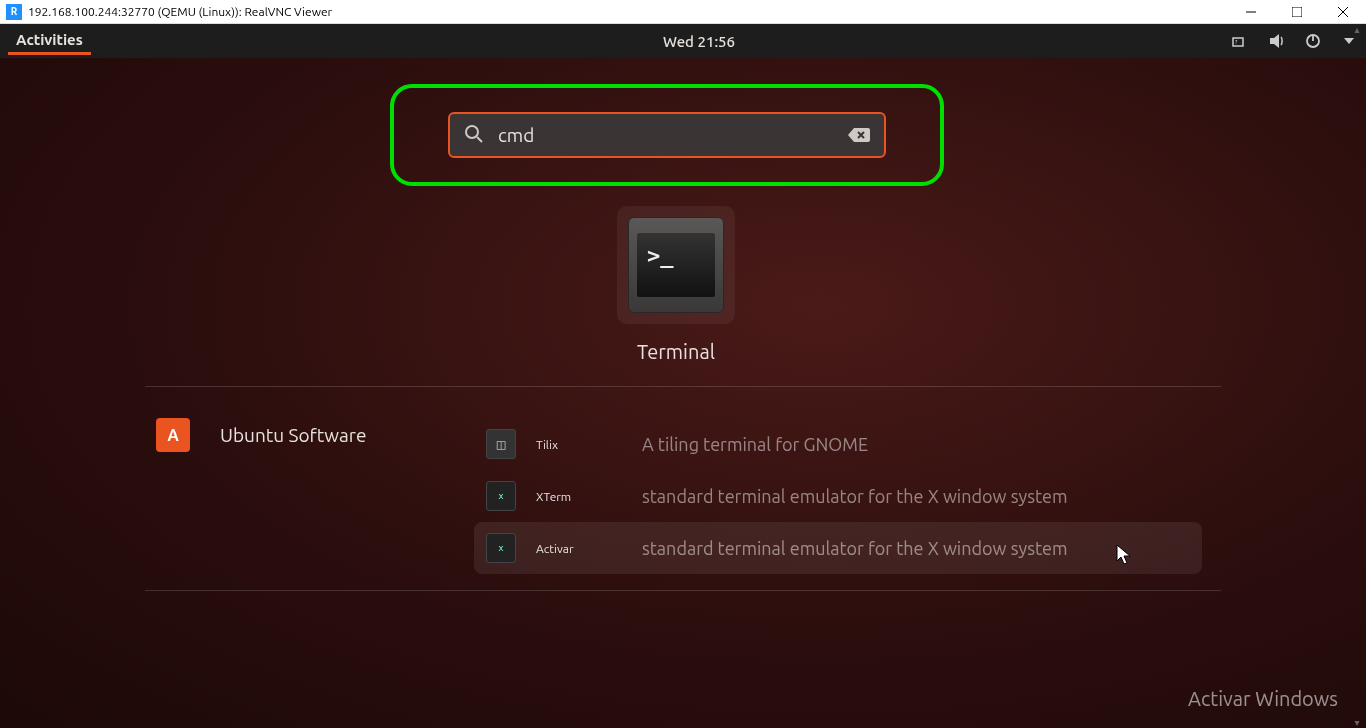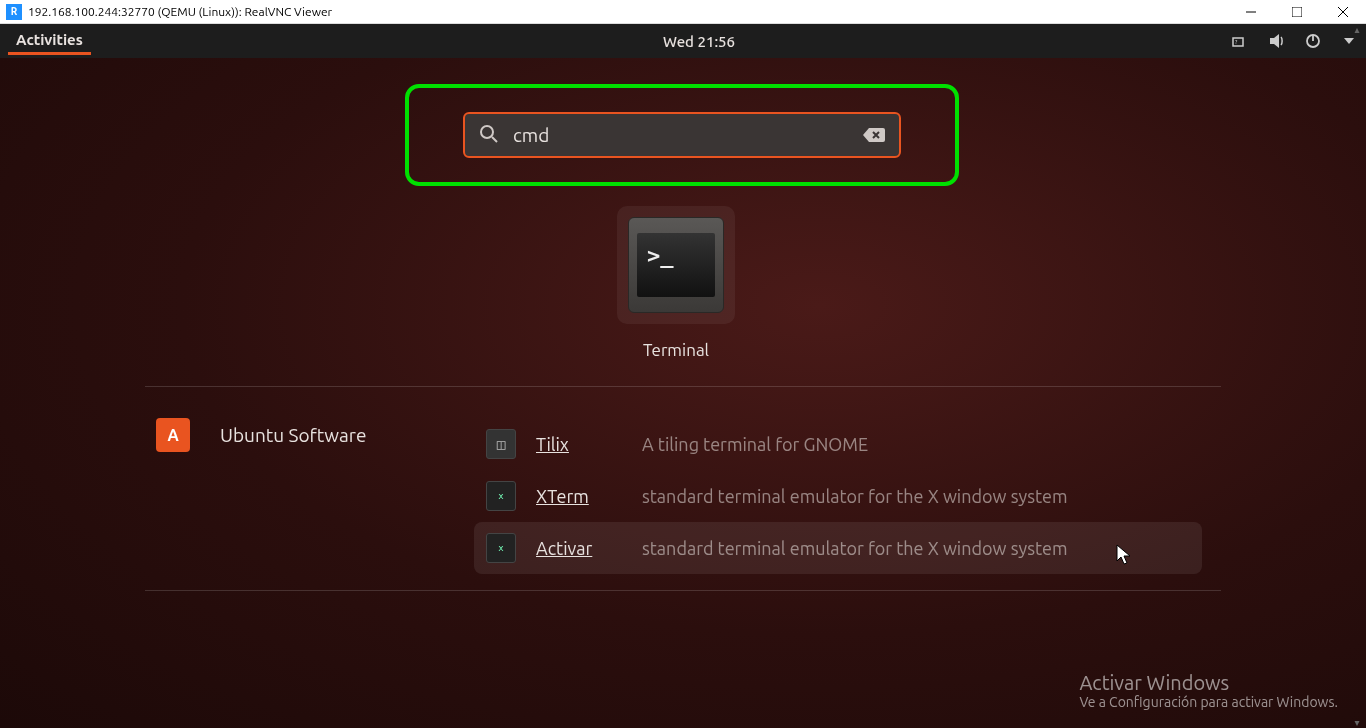--- a/index.html
+++ b/index.html
@@ -15,50 +15,50 @@
 .desktop { position: relative; height: 704px; background: radial-gradient(ellipse at 60% 40%, #4a1a18 0%, #2b0e0d 55%, #1c0908 100%); color: #e8e2df; }
 
 
 .panel { height: 34px; background: #1d1d1d; display: flex; align-items: center; padding: 0 8px; font-size: 15px; color: #e8e2df; }
 .activities { font-weight: 600; padding: 4px 8px; border-bottom: 3px solid #e95420; }
 .clock { position: absolute; left: 50%; transform: translateX(-50%); font-weight: 500; margin-left: 16px; }
 .panel-right { margin-left: auto; display: flex; gap: 18px; align-items: center; }
 .panel-ico { width: 18px; height: 18px; display: flex; align-items: center; justify-content: center; }
 
 
-.search-wrap { position: absolute; left: 405px; top: 60px; width: 554px; height: 102px; border: 4px solid #00e000; border-radius: 14px; display: flex; align-items: center; justify-content: center; }
+.search-wrap { position: absolute; left: 390px; top: 60px; width: 554px; height: 102px; border: 4px solid #00e000; border-radius: 22px; display: flex; align-items: center; justify-content: center; }
 .search-box { width: 438px; height: 46px; background: #3a3534; border: 2px solid #e95420; border-radius: 6px; display: flex; align-items: center; padding: 0 14px; gap: 14px; }
 .search-input { flex: 1; background: transparent; border: none; outline: none; color: #e8e2df; font-size: 19px; }
 .search-input::placeholder { color: #999; }
 .clear-ico { width: 22px; height: 18px; }
 
 
 .app-result { position: absolute; left: 596px; top: 182px; width: 160px; text-align: center; }
 .app-tile { width: 118px; height: 118px; margin: 0 auto 10px; background: rgba(255,255,255,0.06); border-radius: 10px; display: flex; align-items: center; justify-content: center; }
 .term-icon { width: 96px; height: 96px; background: linear-gradient(#5a5856, #3b3937); border: 1px solid #2a2826; border-radius: 6px; display: flex; align-items: center; justify-content: center; }
 .term-screen { width: 78px; height: 64px; background: linear-gradient(#333, #111); border-radius: 2px; display: flex; align-items: flex-start; padding: 10px; color: #eee; font-family: monospace; font-size: 22px; font-weight: bold; }
-.app-label { font-size: 17px; color: #e8e2df; margin-top: 16px; }
+.app-label { font-size: 20px; color: #e8e2df; margin-top: 16px; }
 
 
 .divider { position: absolute; left: 145px; right: 145px; height: 1px; background: rgba(255,255,255,0.15); }
 .div1 { top: 362px; }
 .div2 { top: 566px; }
 
 
 .us-section { position: absolute; left: 156px; top: 394px; display: flex; align-items: center; gap: 30px; }
 .us-icon { width: 34px; height: 34px; background: #e95420; border-radius: 4px; display: flex; align-items: center; justify-content: center; color: #fff; font-weight: bold; font-size: 16px; }
 .us-label { font-size: 19px; color: #e8e2df; }
 
 
 .sw-list { position: absolute; left: 474px; top: 394px; width: 728px; }
 .sw-row { height: 52px; display: flex; align-items: center; gap: 20px; padding: 0 12px; border-radius: 8px; }
 .sw-row.hover { background: rgba(255,255,255,0.08); }
 .sw-ico { width: 30px; height: 30px; background: #222; border: 1px solid #444; border-radius: 3px; display: flex; align-items: center; justify-content: center; font-size: 9px; color: #7fb; font-family: monospace; }
 .sw-ico.tilix { background: #333; color: #bbb; font-size: 14px; }
-.sw-name { width: 86px; font-size: 18px; color: #e8e2df; text-decoration: underline; }
+.sw-name { width: 86px; font-size: 12px; color: #e8e2df; }
 .sw-desc { font-size: 18px; color: rgba(232,226,223,0.55); }
 
 
 .cursor { position: absolute; left: 1116px; top: 520px; font-size: 18px; color: #fff; pointer-events: none; }
 
 
 .watermark { position: absolute; right: 28px; bottom: 18px; text-align: left; color: rgba(255,255,255,0.55); }
 .wm-t { font-size: 20px; margin-top: 39px; }
 .wm-s { font-size: 14px; }
 
@@ -175,21 +175,20 @@
   <div class="divider div2"></div>
 
   <div class="cursor">
     <svg width="18" height="22" viewBox="0 0 18 22" fill="#fff" stroke="#000" stroke-width="1">
         <path d="M1 1l0 16 4-4 3 7 3-1-3-7h6z"></path>
       </svg>
   </div>
 
   <div class="watermark">
     <div class="wm-t">Activar Windows</div>
-    <div class="wm-s">Ve a Configuración para activar Windows.</div>
   </div>
 
 </div>
 
 <div class="vscroll">
   <span>▴</span>
   <span>▾</span>
 </div>
 
 </body></html>

